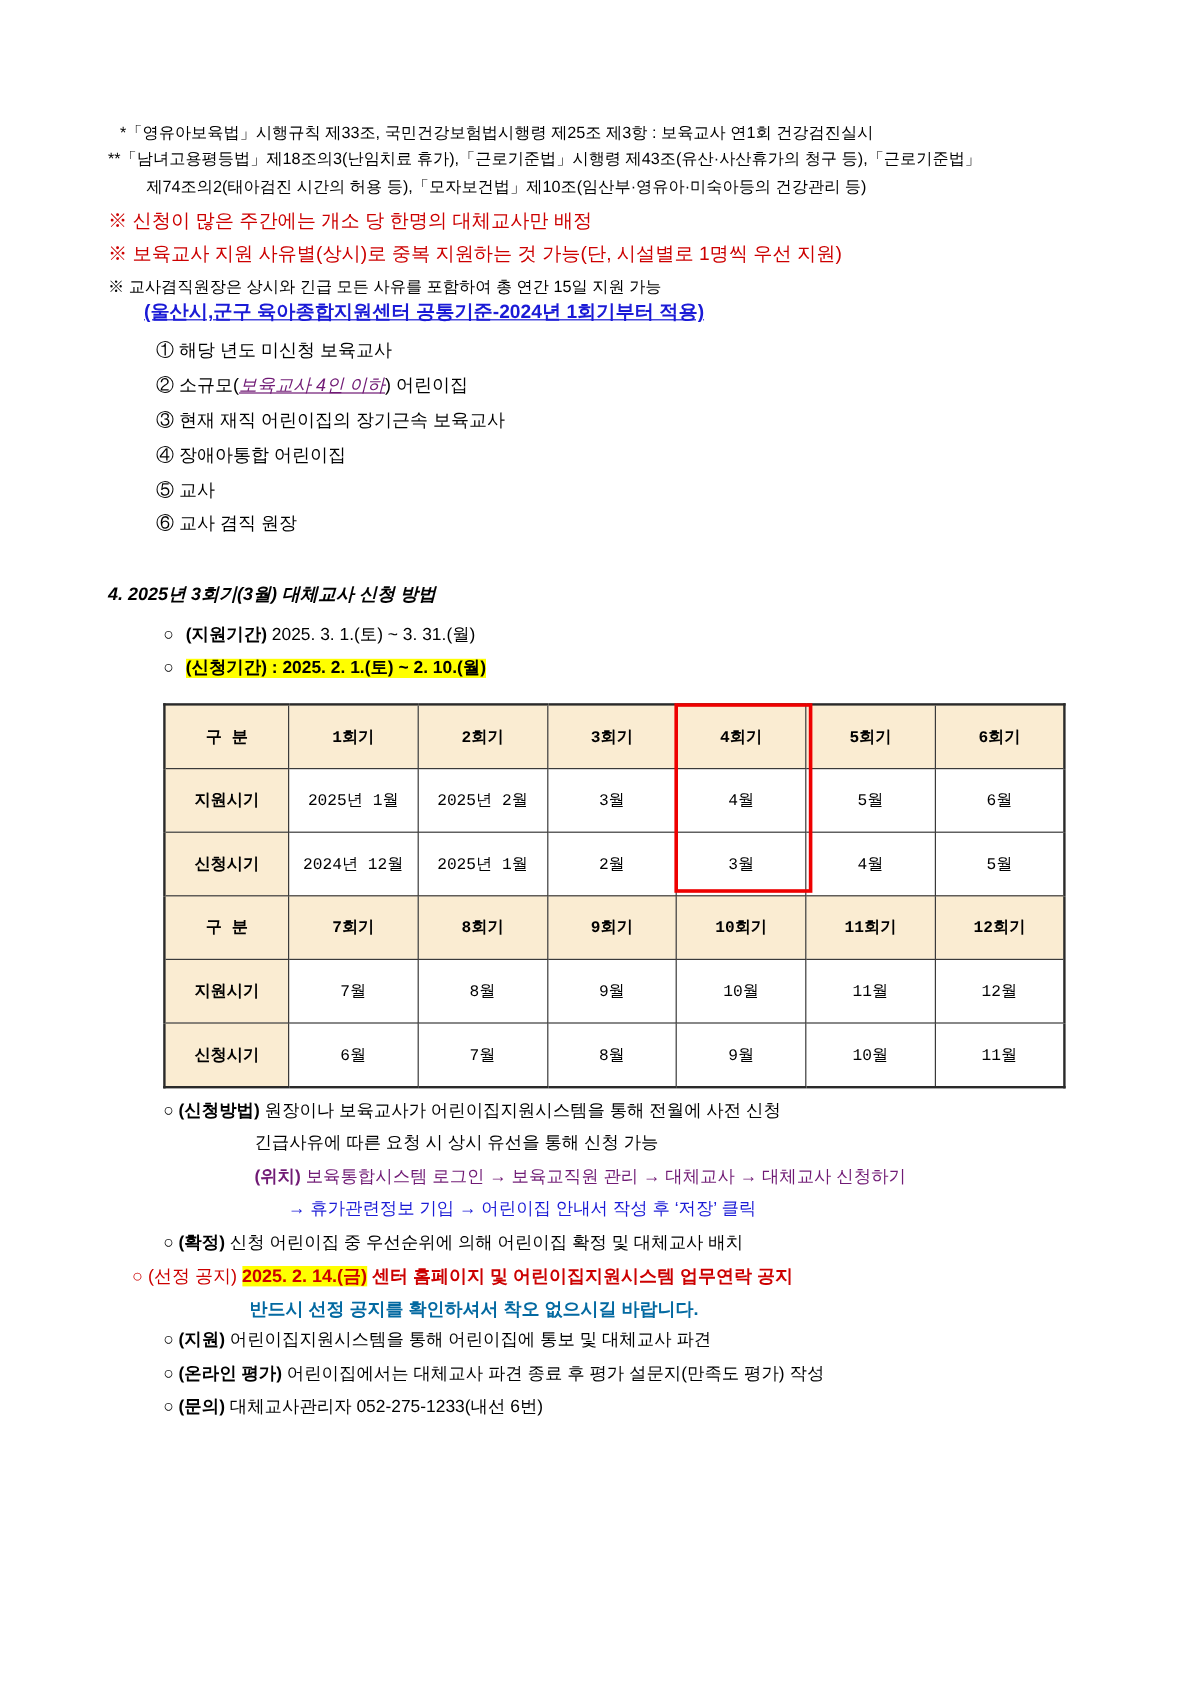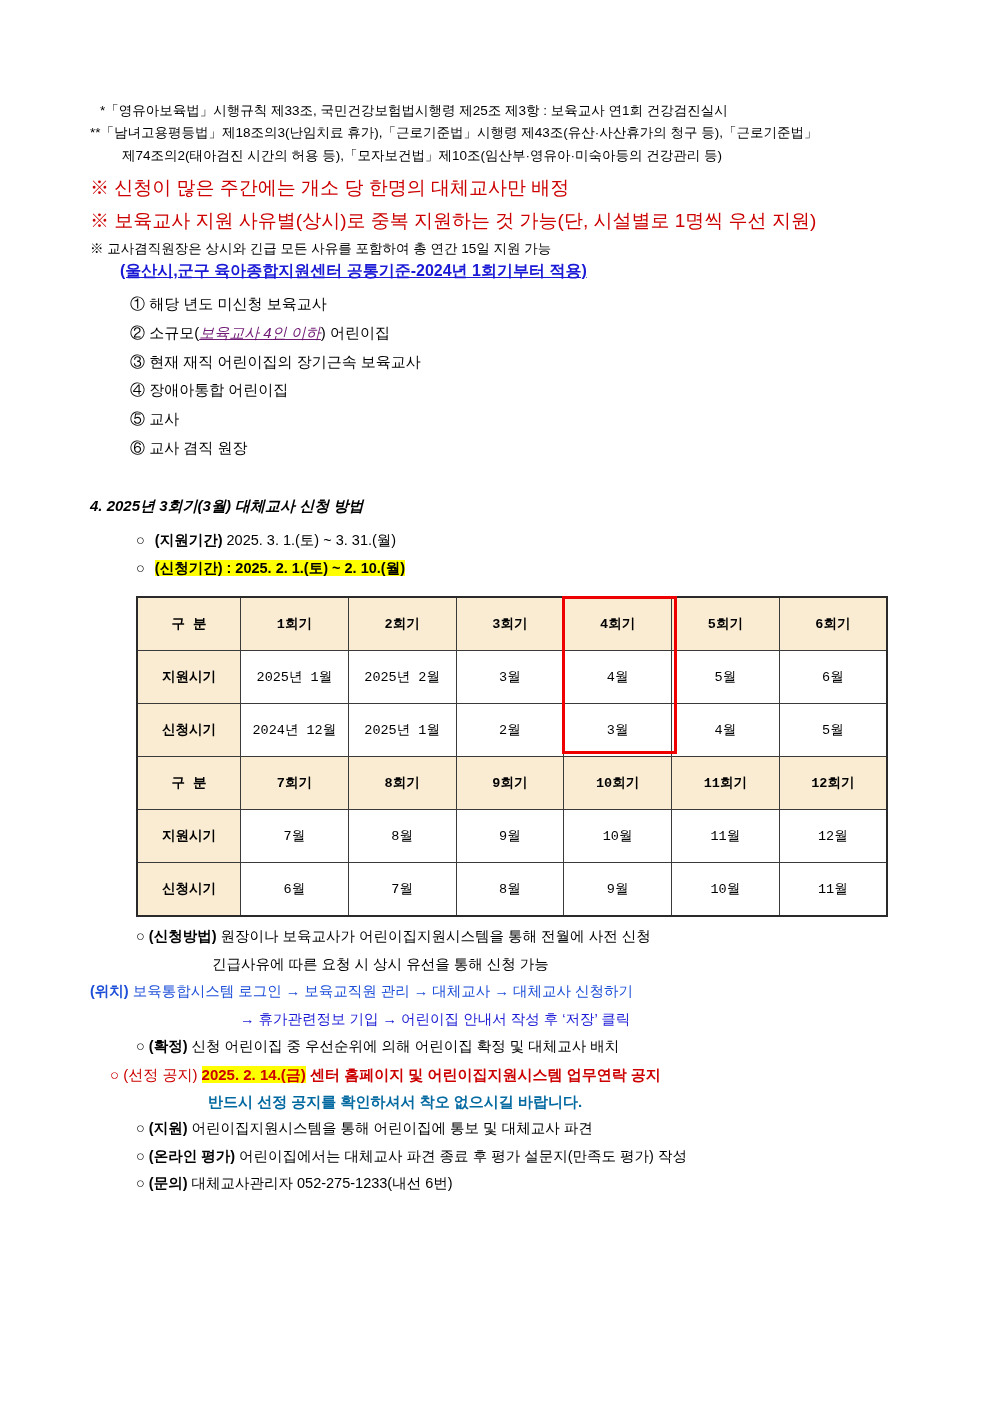--- a/index.html
+++ b/index.html
@@ -20,21 +20,21 @@
     box-sizing: border-box;
     width: 992px;
   }
 
   
   .footnotes { font-size: 13.5px; line-height: 1.65; }
   .fn { white-space: nowrap; }
   .fn-1 { padding-left: 10px; }
   .fn-2 { padding-left: 0px; }
   .fn-2b { padding-left: 32px; }
-  .note-red { color: #cc0000; font-size: 19px; line-height: 1.75; }
+  .note-red { color: #cc0000; font-size: 16px; line-height: 1.75; }
   .note-black { color: #000000; font-size: 13.5px; line-height: 1.75; }
   .bold { font-weight: bold; }
 
   
   .sec-head {
     font-size: 15px;
     font-weight: bold;
     margin-top: 26px;
     margin-bottom: 10px;
   }
@@ -107,21 +107,21 @@
     pointer-events: none;
   }
 
   
   .b2 {
     margin-left: 46px;
     font-size: 14.5px;
     line-height: 1.9;
   }
   .indent-1 { margin-left: 122px; font-size: 14.5px; line-height: 1.9; }
-  .blue-ind { color: #1d4ed8; font-size: 14.5px; line-height: 1.9; }
+  .blue-ind { margin-left: 122px; color: #701a75; font-size: 14.5px; line-height: 1.9; }
   .blue-ind2 { margin-left: 150px; color: #1a1ad6; font-size: 14.5px; line-height: 1.9; }
   .red-bold { color: #cc0000; font-weight: bold; }
   .notice-line { margin-left: 20px; font-size: 15px; line-height: 1.9; color:#cc0000; }
   .notice-2 { margin-left: 118px; font-size: 15px; font-weight: bold; color: #0369a1; line-height: 1.7; }
 </style>
 </head>
 <body>
 
 <div class="page">
 

